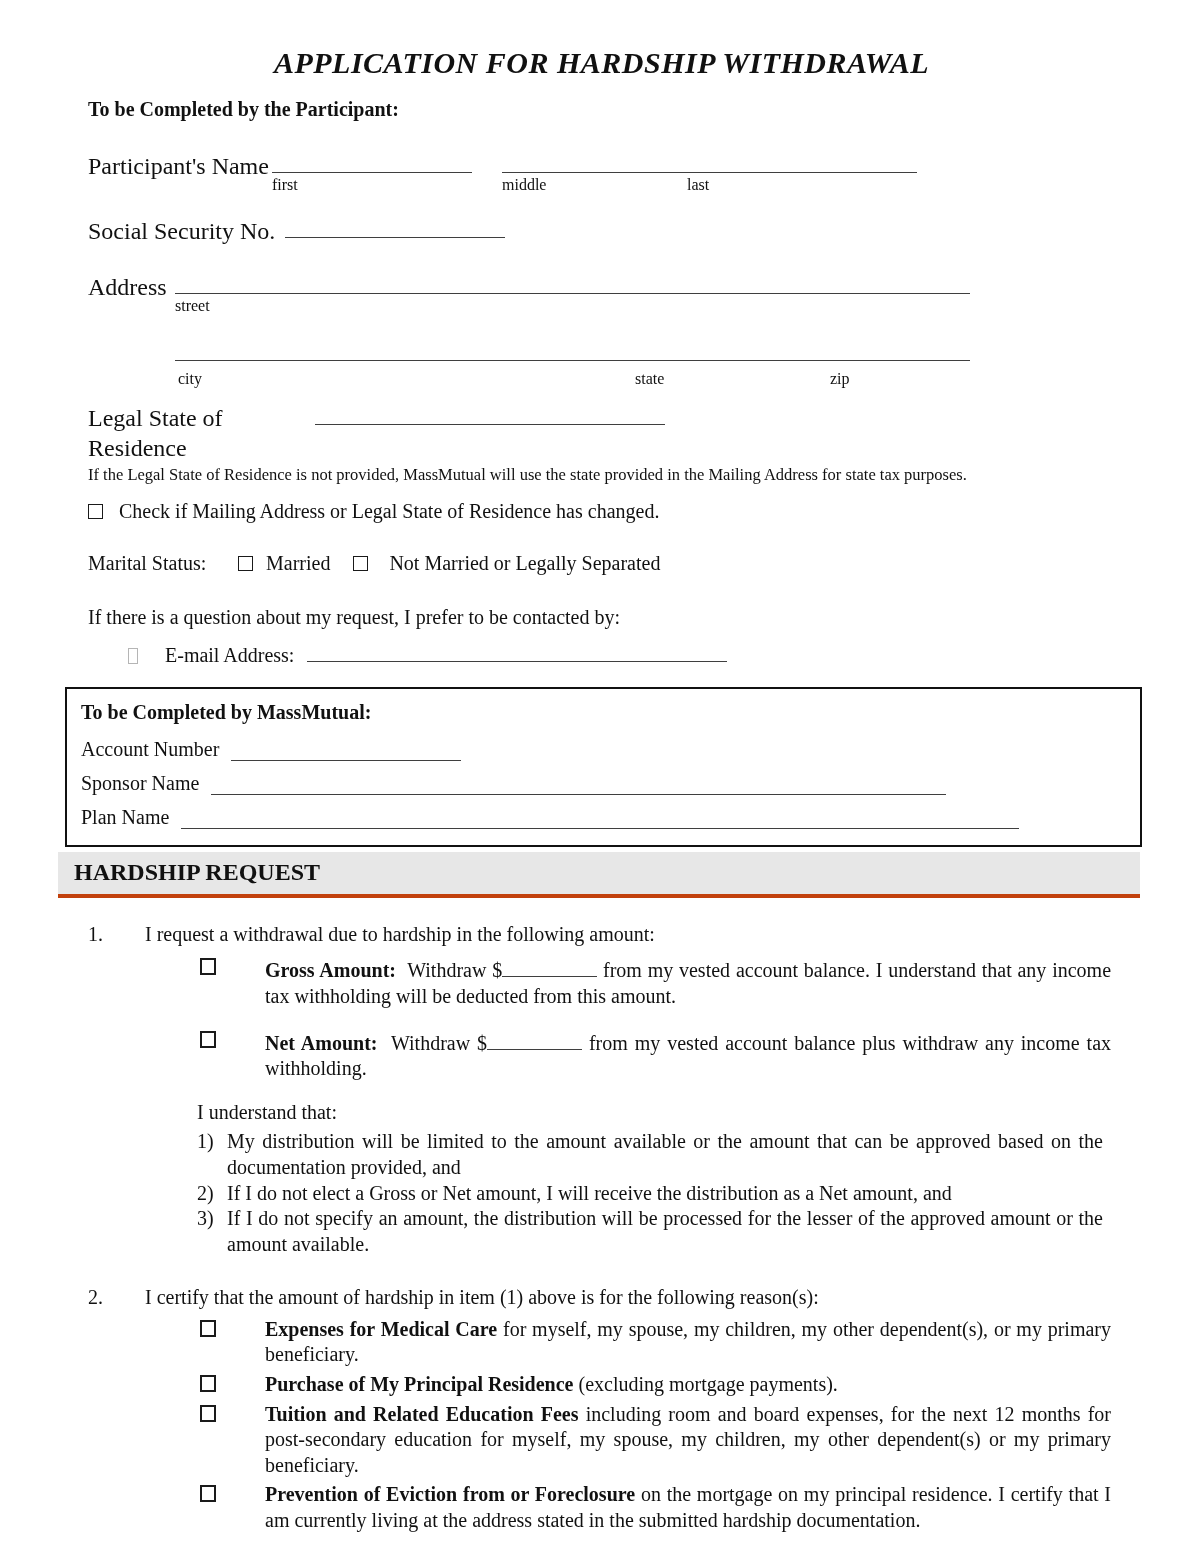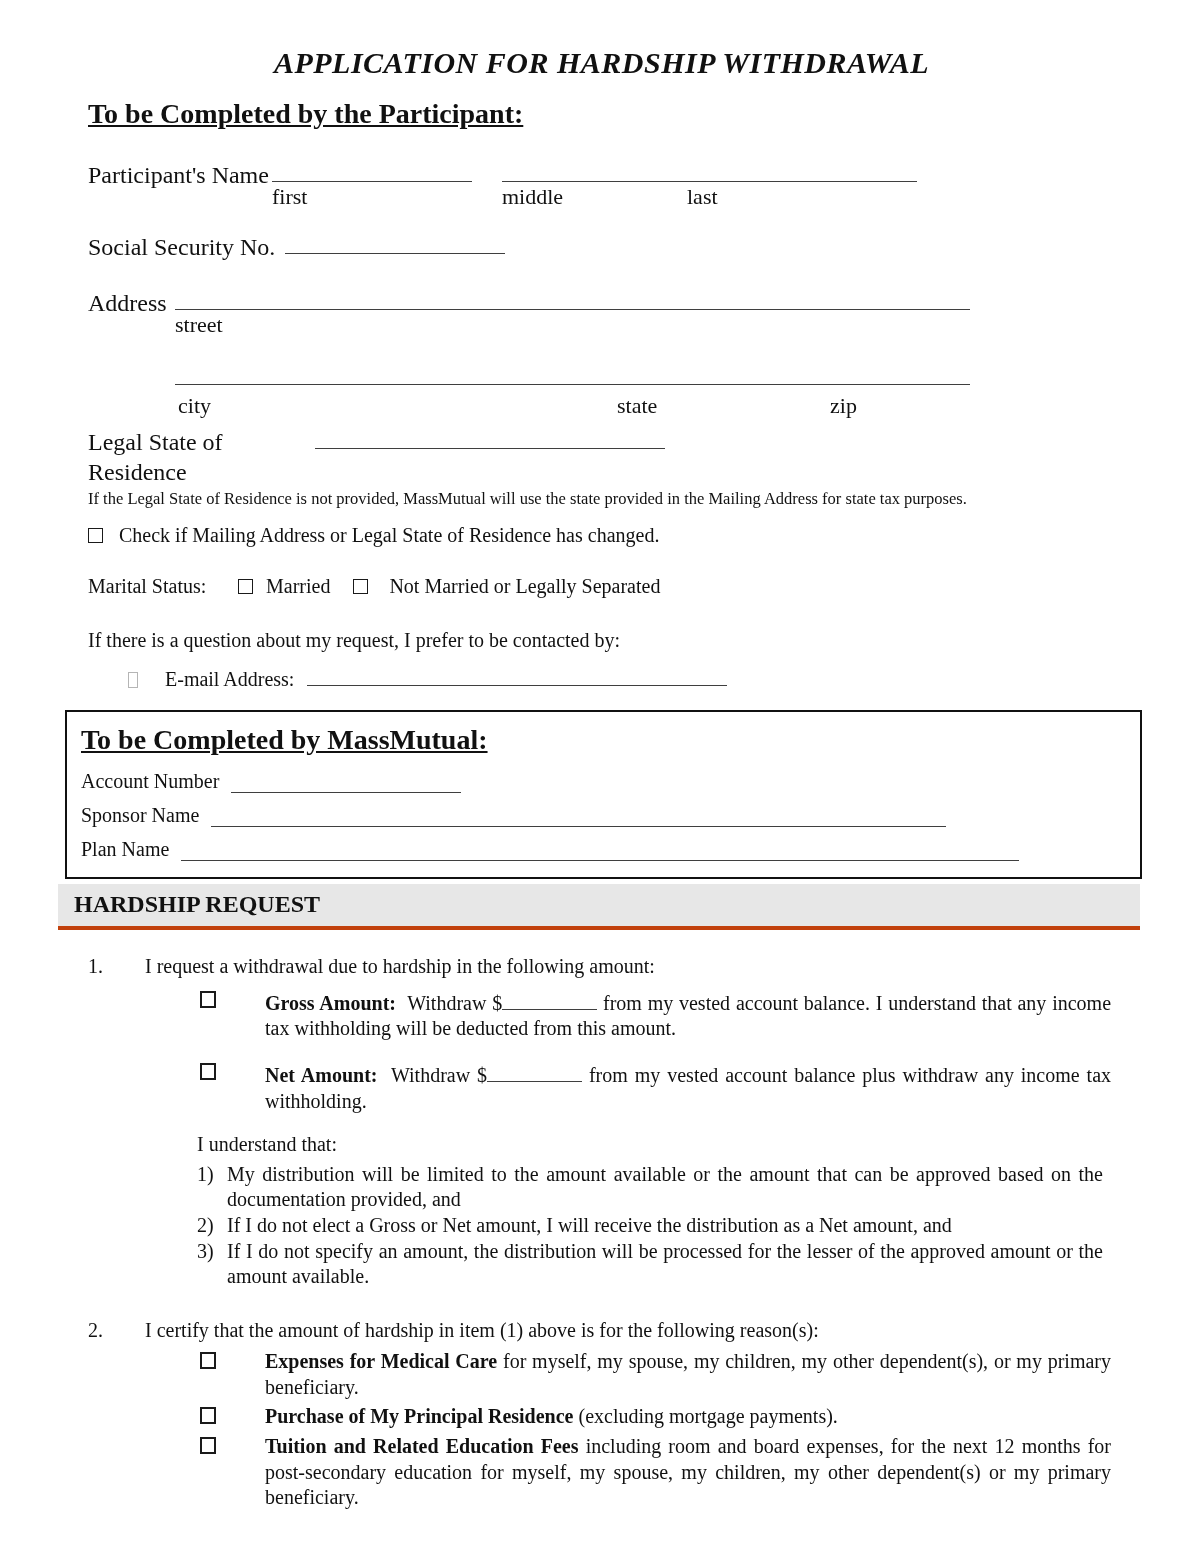--- a/index.html
+++ b/index.html
@@ -23,24 +23,23 @@
   
   .doc-title {
     text-align: center;
     font-size: 30px;
     font-weight: bold;
     font-style: italic;
     letter-spacing: 0.5px;
     margin-bottom: 18px;
   }
   .sec-heading {
-    font-size: 28px;
+    font-size: 20px;
     font-weight: bold;
     margin-bottom: 30px;
-    text-decoration: underline;
   }
 
   
   .blank {
     display: inline-block;
     height: 22px;
     border-bottom: 1.4px solid #3f3f3f;
     vertical-align: baseline;
   }
   .w95  { width: 95px; }
@@ -75,36 +74,36 @@
     width: 10px; height: 16px;
     border: 1px solid #b5b5b5;
     background: #fff;
     vertical-align: -2px;
   }
 
   
   .field-row { display: flex; align-items: flex-start; margin-bottom: 22px; }
   .field-label { font-size: 24px; line-height: 1.25; flex: 0 0 auto; }
   .line-col { display: flex; flex-direction: column; }
-  .sub { font-size: 22px; line-height: 1.2; margin-top: 2px; }
+  .sub { font-size: 16px; line-height: 1.2; margin-top: 2px; }
 
   .name-row .field-label { width: 184px; }
   .name-row .line-col:nth-of-type(1) { margin-right: 22px; }
   .name-row .line-col:nth-of-type(2) { margin-right: 30px; }
 
   .ssn-row .field-label { width: 197px; }
   .ssn-row { margin-bottom: 26px; }
 
   .addr-label-w { width: 87px; }
   .addr-block { margin-bottom: 16px; }
   .addr-row2 { margin-left: 87px; margin-top: 24px; position: relative; }
   .addr-sublabels { position: relative; height: 22px; }
   .addr-sublabels .sub { position: absolute; top: 2px; }
   .sub-city  { left: 3px; }
-  .sub-state { left: 442px; }
+  .sub-state { left: 460px; }
   .sub-zip   { left: 655px; }
 
   .legal-row { margin-bottom: 2px; }
   .legal-row .field-label { width: 227px; }
   .note { margin-bottom: 14px; }
 
   .check-line { margin-bottom: 26px; }
   .check-line .cb { margin-right: 16px; }
 
   .marital-row { margin-bottom: 28px; }
@@ -299,16 +298,20 @@
       <p class="jtext opt-text"><b>Expenses for Medical Care</b> <span>for myself, my spouse, my children, my other dependent(s), or my primary beneficiary.</span></p>
     </div>
     <div class="t reason">
       <span class="cb-lg"></span>
       <p class="jtext opt-text"><b>Purchase of My Principal Residence</b> <span>(excluding mortgage payments).</span></p>
     </div>
     <div class="t reason">
       <span class="cb-lg"></span>
       <p class="jtext opt-text"><b>Tuition and Related Education Fees</b> <span>including room and board expenses, for the next 12 months for post-secondary education for myself, my spouse, my children, my other dependent(s) or my primary beneficiary.</span></p>
     </div>
+    <div class="t reason">
+      <span class="cb-lg"></span>
+      <p class="jtext opt-text"><b>Prevention of Eviction from or Foreclosure</b> <span>on the mortgage on my principal residence.  I certify that I am currently living at the address stated in the submitted hardship documentation.</span></p>
+    </div>
 
   </div>
 
 </div>
 
 </body></html>

